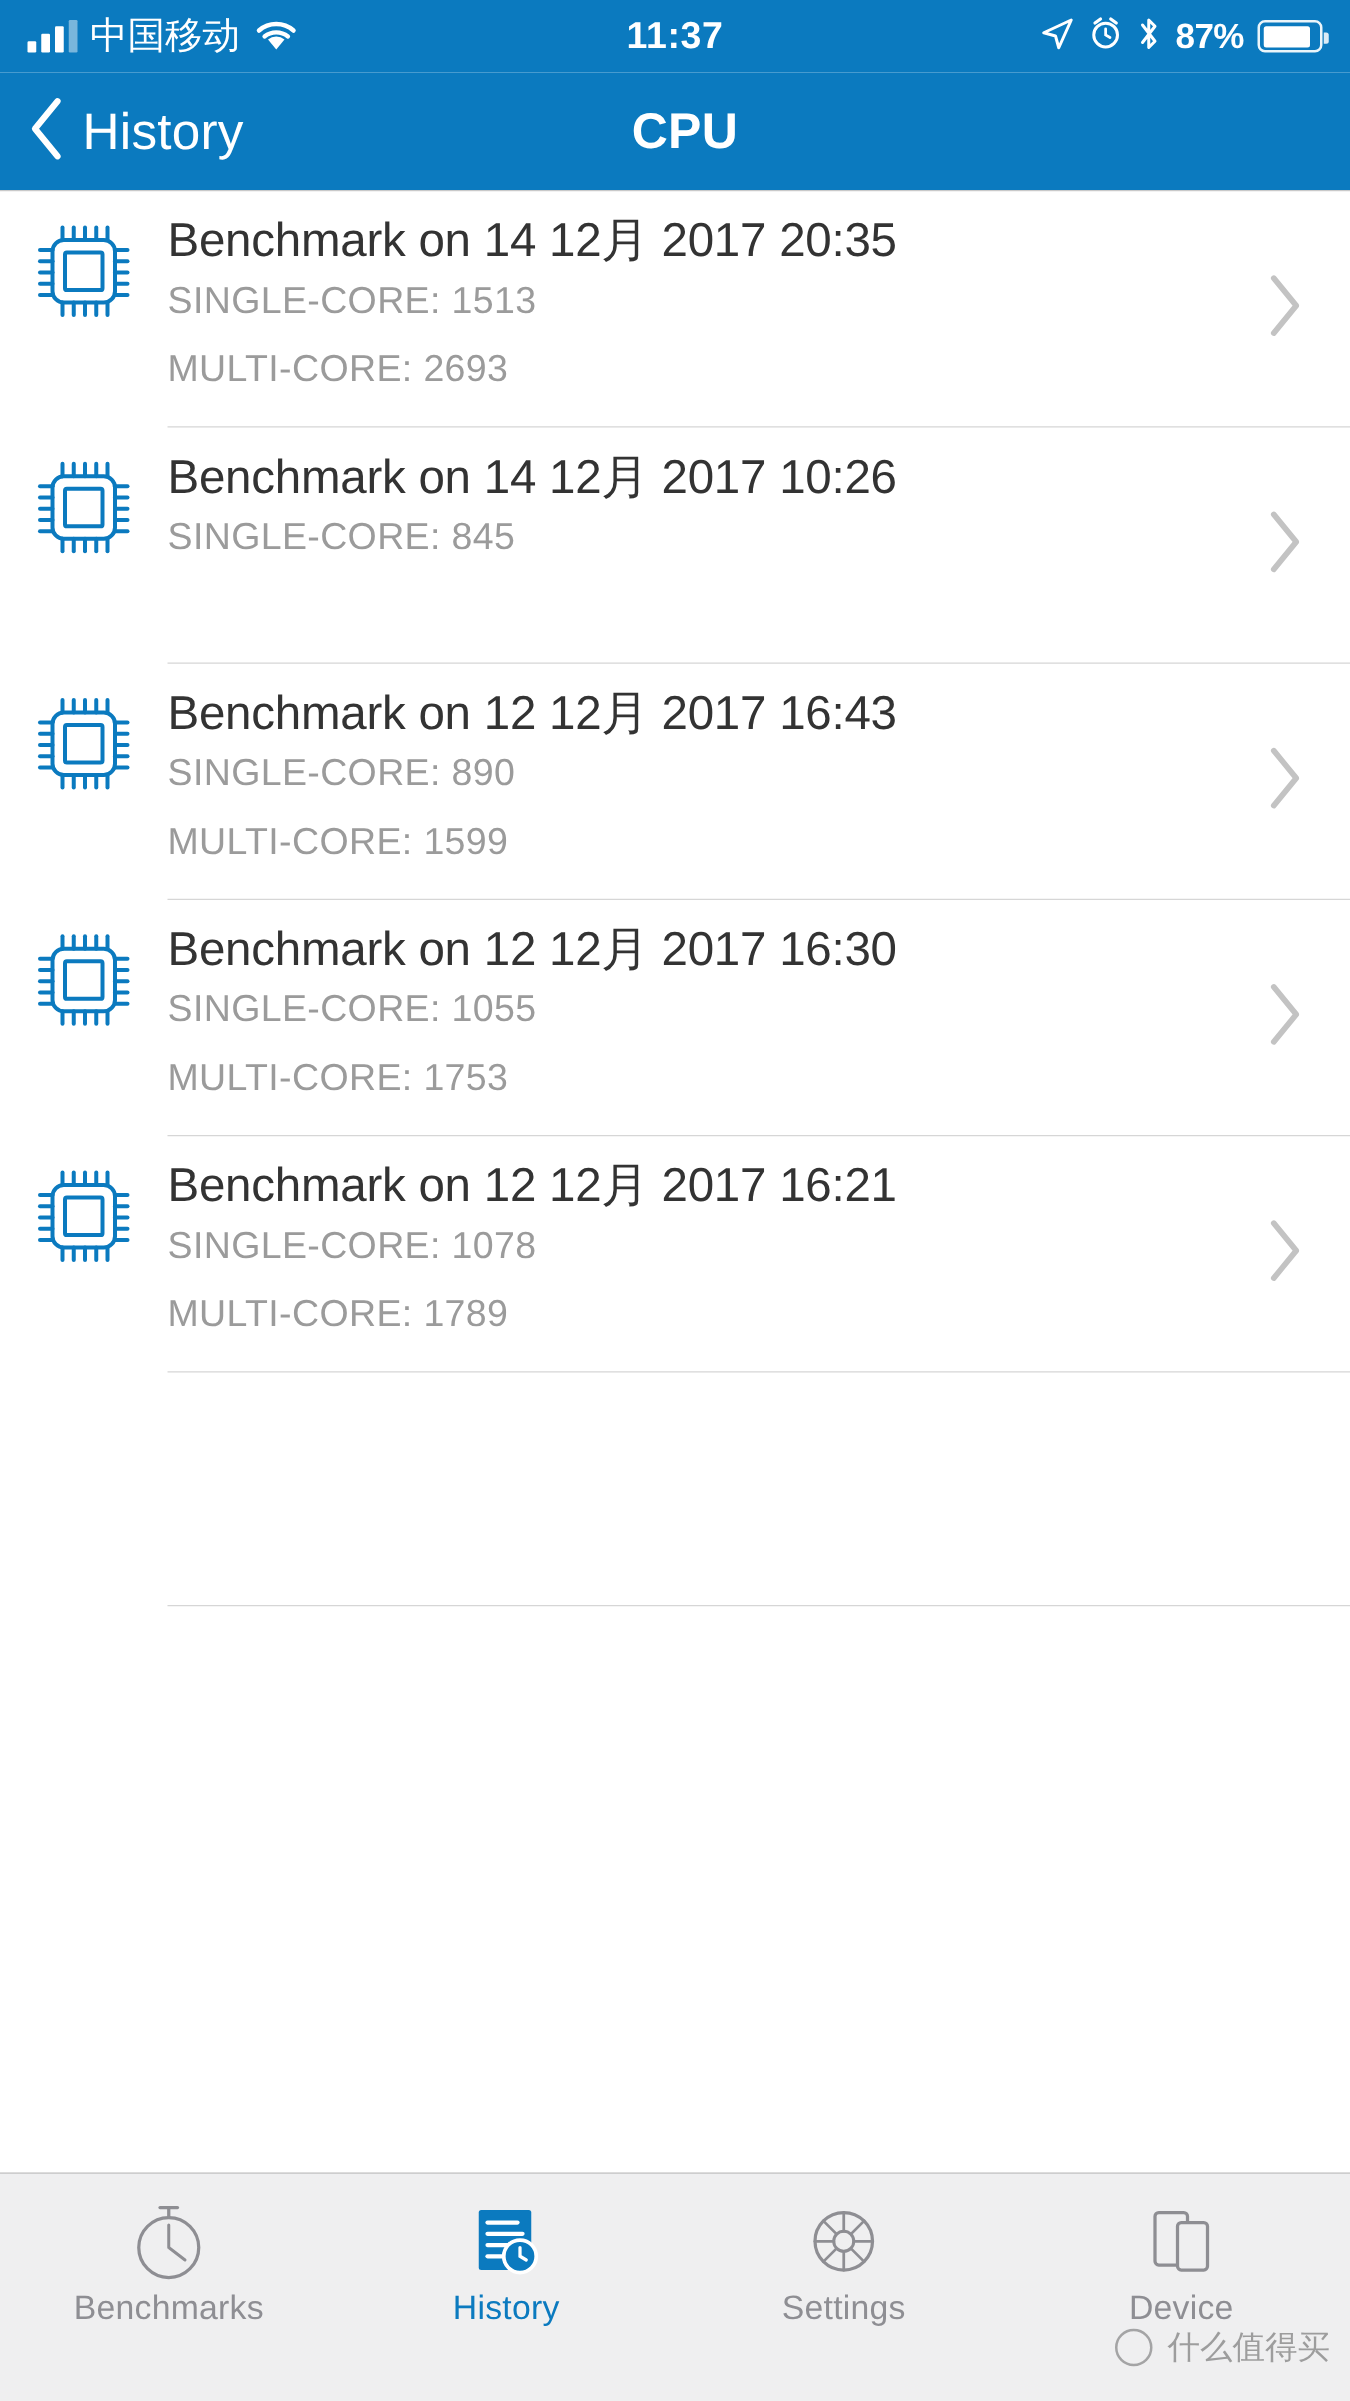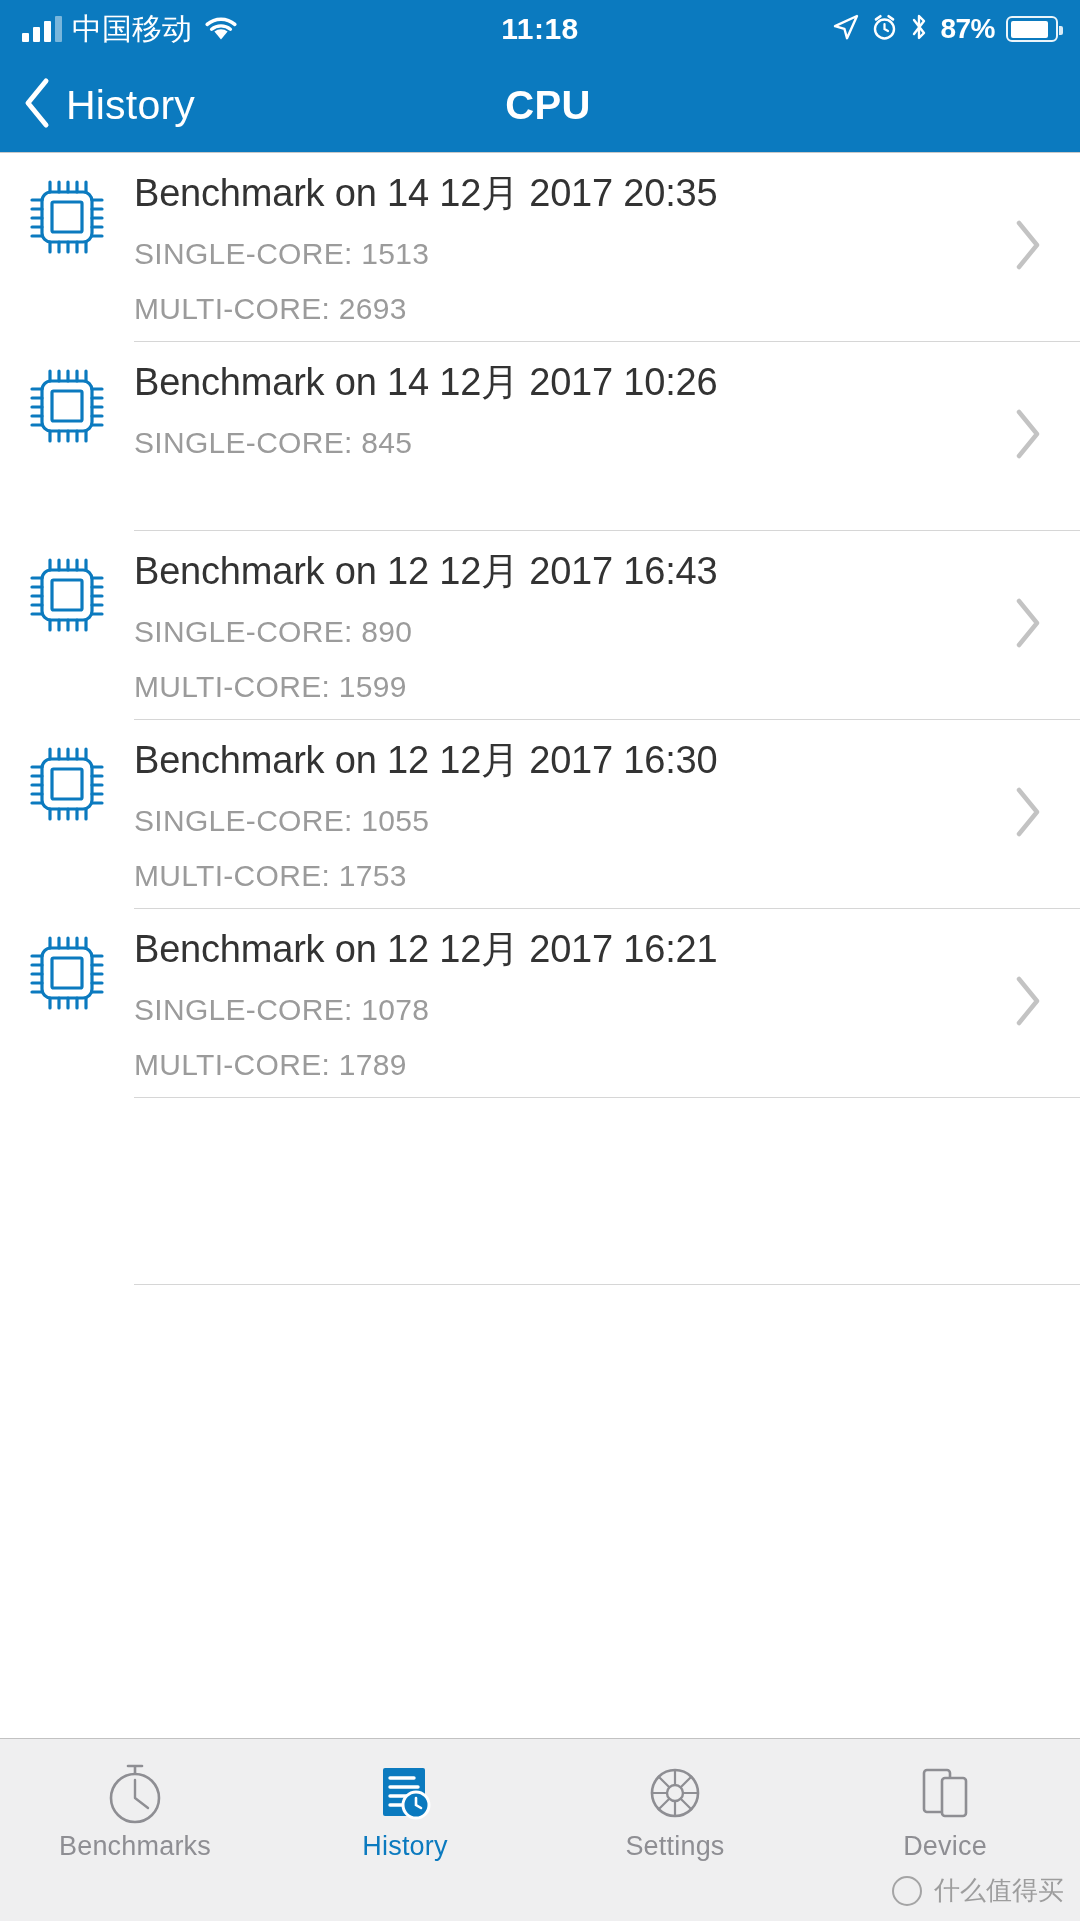--- a/index.html
+++ b/index.html
@@ -179,21 +179,21 @@
     color: #333333;
     line-height: 1.18;
     white-space: nowrap;
     letter-spacing: -0.2px;
   }
   .row-sub {
     font-size: 30px;
     color: #9b9b9b;
     line-height: 1.45;
     letter-spacing: 0.3px;
-    margin-top: 16px;
+    margin-top: 3px;
   }
   .row-sub.second { margin-top: 12px; }
   .chev {
     position: absolute;
     right: 38px;
     top: 50%;
     transform: translateY(-50%);
   }
   .separator {
     height: 1px;
@@ -232,21 +232,21 @@
   .tab-label {
     font-size: 27px;
     color: #8e8e93;
     letter-spacing: 0.2px;
   }
   .tab.active .tab-label { color: #0b7abf; }
   .tab-icon { height: 68px; display: flex; align-items: center; justify-content: center; }
   .watermark {
     position: absolute;
     right: 16px;
-    bottom: 13px;
+    bottom: 26px;
     font-size: 26px;
     color: rgba(90,90,90,0.55);
     font-family: "DejaVu Sans", sans-serif;
     display: flex;
     align-items: center;
     gap: 12px;
     pointer-events: none;
   }
   .wm-circle {
     width: 26px; height: 26px;
@@ -271,21 +271,21 @@
       <span class="carrier">中国移动</span>
       <span class="wifi-ic">
         <svg width="34" height="26" viewBox="0 0 34 26">
           <path d="M17 23.5 L10.4 15.6 a10.6 10.6 0 0 1 13.2 0 Z" fill="#ffffff"></path>
           <path d="M3.2 8.4 a21 21 0 0 1 27.6 0" stroke="#ffffff" stroke-width="3.6" fill="none" stroke-linecap="round"></path>
           <path d="M7.6 13.2 a15 15 0 0 1 18.8 0" stroke="#ffffff" stroke-width="3.4" fill="none" stroke-linecap="round"></path>
         </svg>
       </span>
     </div>
 
-    <div class="status-center">11:18</div>
+    <div class="status-center">11:37</div>
 
     <div class="status-right">
       <span>
         <svg width="28" height="28" viewBox="0 0 28 28">
           <path d="M25 3 L3 13.2 L12.4 15.8 L15 25.2 Z" fill="none" stroke="#ffffff" stroke-width="2.4" stroke-linejoin="round"></path>
         </svg>
       </span>
       <span>
         <svg width="27" height="27" viewBox="0 0 27 27">
           <circle cx="13.5" cy="15" r="9.5" fill="none" stroke="#ffffff" stroke-width="2.4"></circle>

